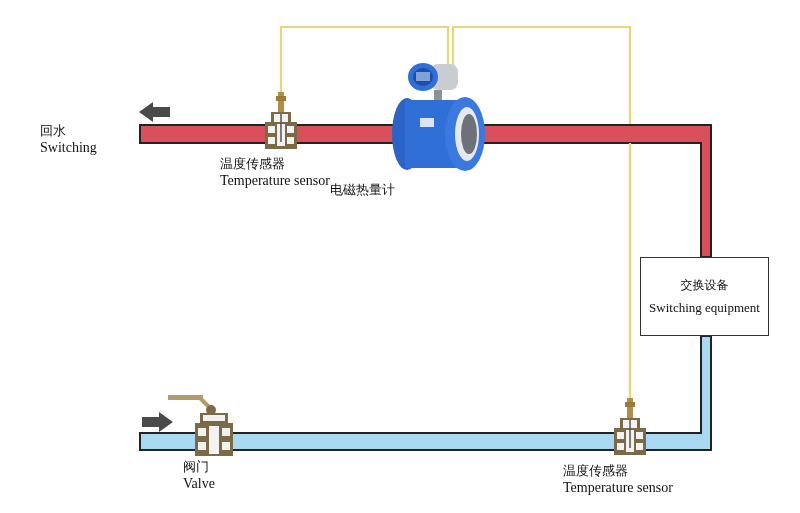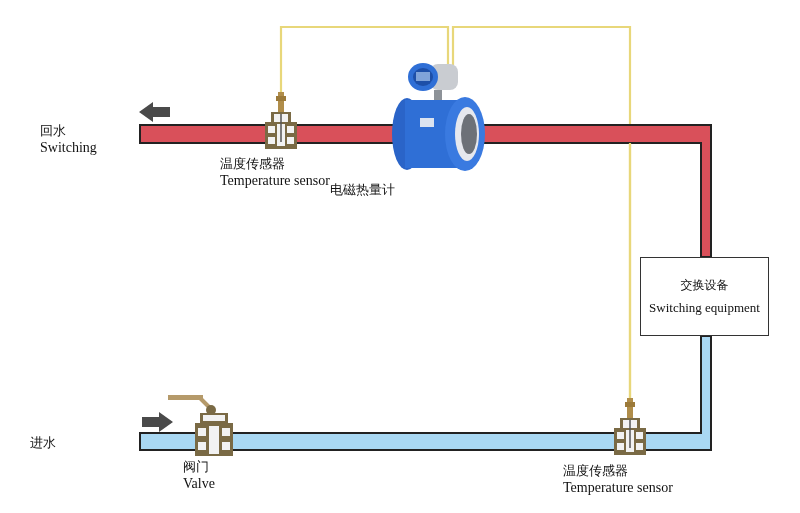--- a/index.html
+++ b/index.html
@@ -112,21 +112,20 @@
 <div class="lbl" style="left:330px; top:181px; width:240px;">
   <div class="zh">电磁热量计</div>
 </div>
 
 <div class="box">
   <div class="zh">交换设备</div>
   <div class="en">Switching equipment</div>
 </div>
 
 <div class="lbl" style="left:30px; top:434px; width:110px;">
-  <div class="zh">进水</div>
 </div>
 
 <div class="lbl" style="left:183px; top:458px; width:70px;">
   <div class="zh">阀门</div>
   <div class="en">Valve</div>
 </div>
 
 <div class="lbl" style="left:563px; top:462px; width:135px;">
   <div class="zh">温度传感器</div>
   <div class="en">Temperature sensor</div>

